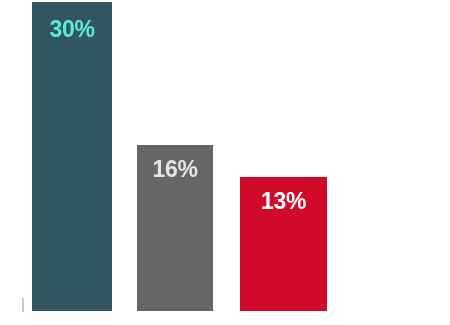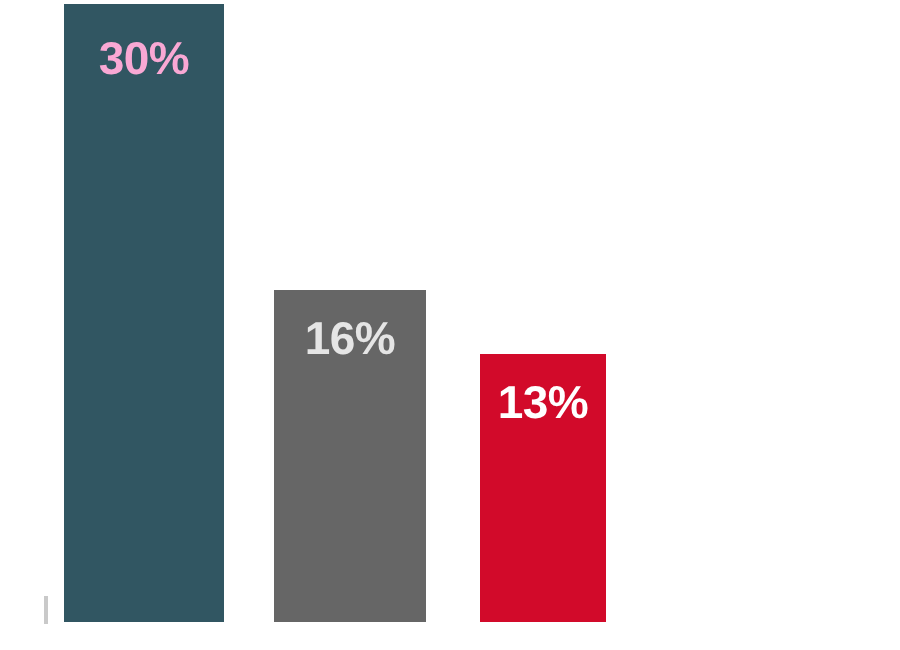--- a/index.html
+++ b/index.html
@@ -54,37 +54,37 @@
     font-weight: bold;
     font-size: 23px;
     line-height: 1;
     letter-spacing: -0.3px;
     white-space: nowrap;
   }
 
   
   #bar-0 { left: 32px;  width: 80px; height: 309px; background: #315662; }
   #bar-1 { left: 137px; width: 76px; height: 166px; background: #666666; }
-  #bar-2 { left: 240px; width: 63px; height: 134px; background: #D20A2A; }
+  #bar-2 { left: 240px; width: 87px; height: 134px; background: #D20A2A; }
 
   #bar-0 .bar-label { top: 16px; }
   #bar-1 .bar-label { top: 13px; }
   #bar-2 .bar-label { top: 13px; }
 </style>
 </head>
 <body>
 
 <div id="chart-canvas">
 
   <div class="axis-tick"></div>
 
   <div class="plot-area">
 
     <div class="bar" id="bar-0" style="background: rgb(49, 86, 98);">
-      <span class="bar-label" style="color: #f9a8d4;">30%</span>
+      <span class="bar-label" style="color: #5eead4;">30%</span>
     </div>
 
     <div class="bar" id="bar-1" style="background: rgb(102, 102, 102);">
       <span class="bar-label" style="color: #e5e5e5;">16%</span>
     </div>
 
     <div class="bar" id="bar-2" style="background: rgb(210, 10, 42);">
       <span class="bar-label" style="color: rgb(255, 255, 255);">13%</span>
     </div>
 

